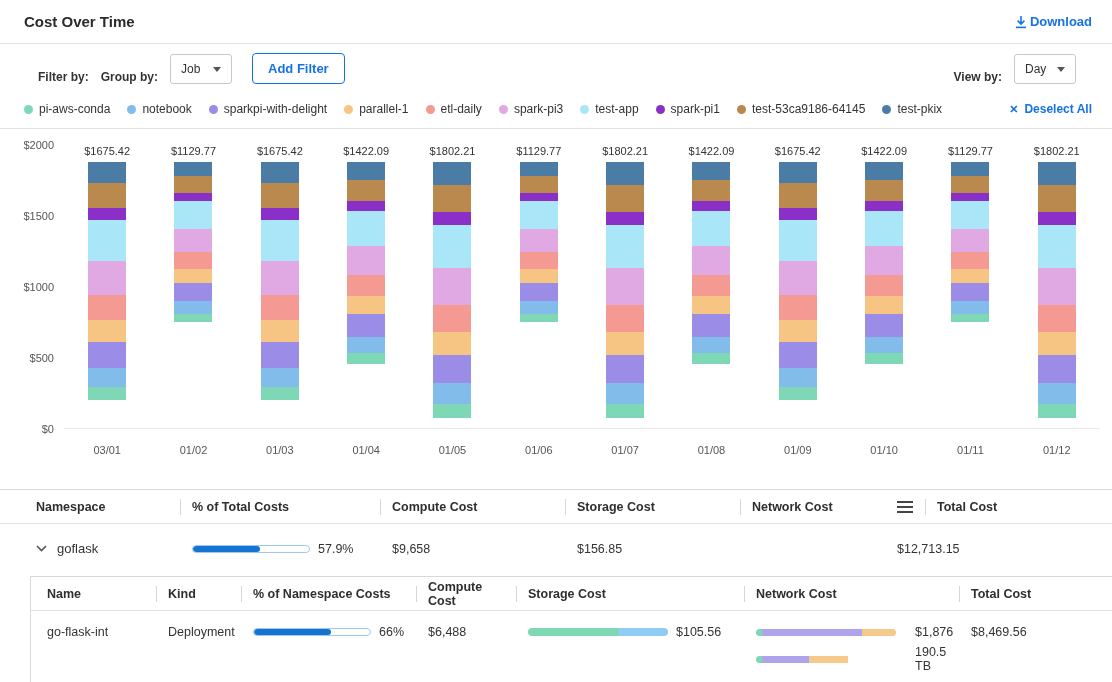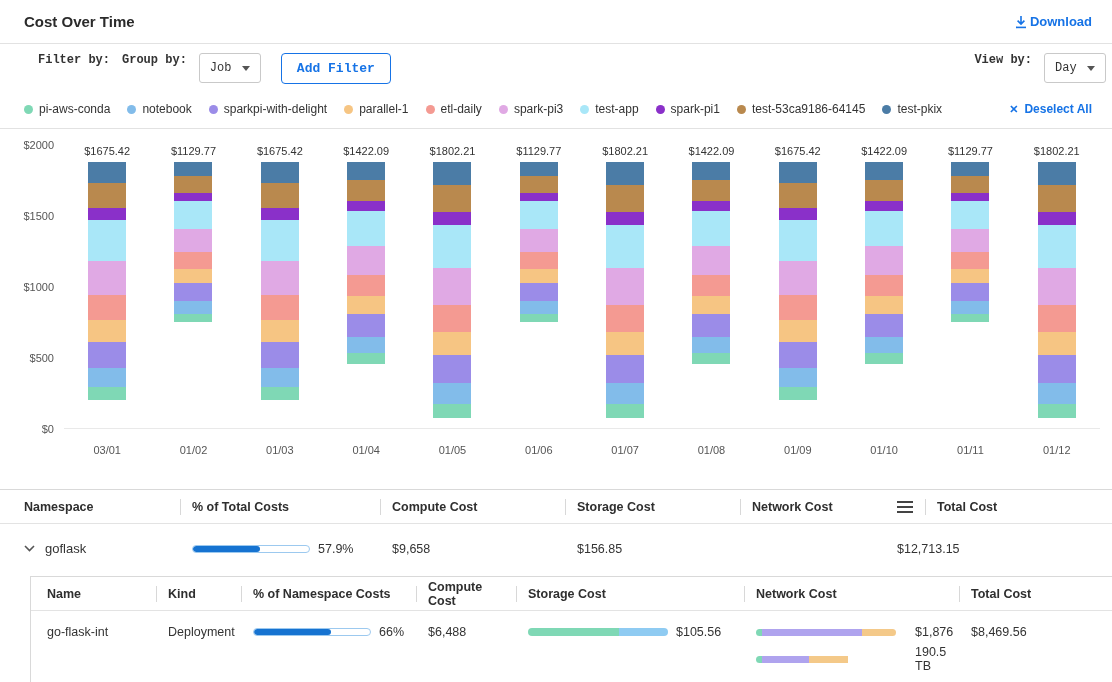--- a/index.html
+++ b/index.html
@@ -8,21 +8,21 @@
   .app { width:1112px; height:532px; }
 
   
   .header { display:flex; justify-content:space-between; align-items:center;
     height:44px; padding:0 20px 0 24px; border-bottom:1px solid #e2e2e2; }
   .title { font-size:15px; font-weight:bold; color:#2b2b2b; }
   .download { color:#1673E6; font-size:13px; font-weight:bold; display:flex;
     align-items:center; gap:2px; cursor:pointer; }
 
   
-  .toolbar { display:flex; align-items:flex-start; padding:9px 6px 9px 38px; gap:12px;font-family:Liberation Mono, monospace; }
+  .toolbar { display:flex; align-items:flex-end; padding:9px 36px 9px 38px; gap:12px; }
   .lbl { font-size:12px; font-weight:bold; color:#333; white-space:nowrap; }
   .select { display:flex; align-items:center; justify-content:space-between; gap:10px;
     border:1px solid #c9c9c9; border-radius:3px; height:30px; padding:0 10px;
     font-size:12px; background:#fff; cursor:pointer; white-space:nowrap; }
   .date-select { width:152px; }
   .small-select { min-width:62px; }
   .caret { width:0; height:0; border-left:4px solid transparent;
     border-right:4px solid transparent; border-top:5px solid #555; flex:none; }
   .btn-outline { border:1px solid #1673E6; color:#1673E6; font-weight:bold;
     font-size:13px; border-radius:4px; padding:7px 15px; background:#fff;
@@ -53,21 +53,21 @@
   .bar { width:38px; display:flex; flex-direction:column; }
   .xlabels { position:absolute; left:48px; right:0; bottom:0; height:28px; display:flex; }
   .xlabel { flex:1; text-align:center; font-size:11px; color:#555; padding-top:11px; }
 
   
   .table { margin-top:28px; border-top:1px solid #d9d9d9; font-size:12.5px; }
   .t-head { display:grid; grid-template-columns:180px 200px 185px 175px 145px 40px 1fr;
     align-items:center; height:34px; border-bottom:1px solid #e3e3e3;
     font-weight:bold; color:#2f2f2f; }
   .t-cell { padding:0 12px; position:relative; }
-  .first { padding-left:24px; }
+  .first { padding-left:36px; }
   .sep::before { content:""; position:absolute; left:0; top:50%; transform:translateY(-50%);
     width:1px; height:16px; background:#d8d8d8; }
   .icon-cell { display:flex; justify-content:center; cursor:pointer; }
   .hamburger { display:inline-flex; flex-direction:column; gap:3px; }
   .hamburger i { display:block; width:16px; height:2px; background:#444; }
 
   .ns-row { display:grid; grid-template-columns:180px 200px 185px 175px 145px 40px 1fr;
     align-items:center; padding:9px 0 12px; min-height:52px; }
   .ns-name { display:flex; align-items:center; gap:10px; font-size:13px; }
   .chev { display:inline-flex; cursor:pointer; }

